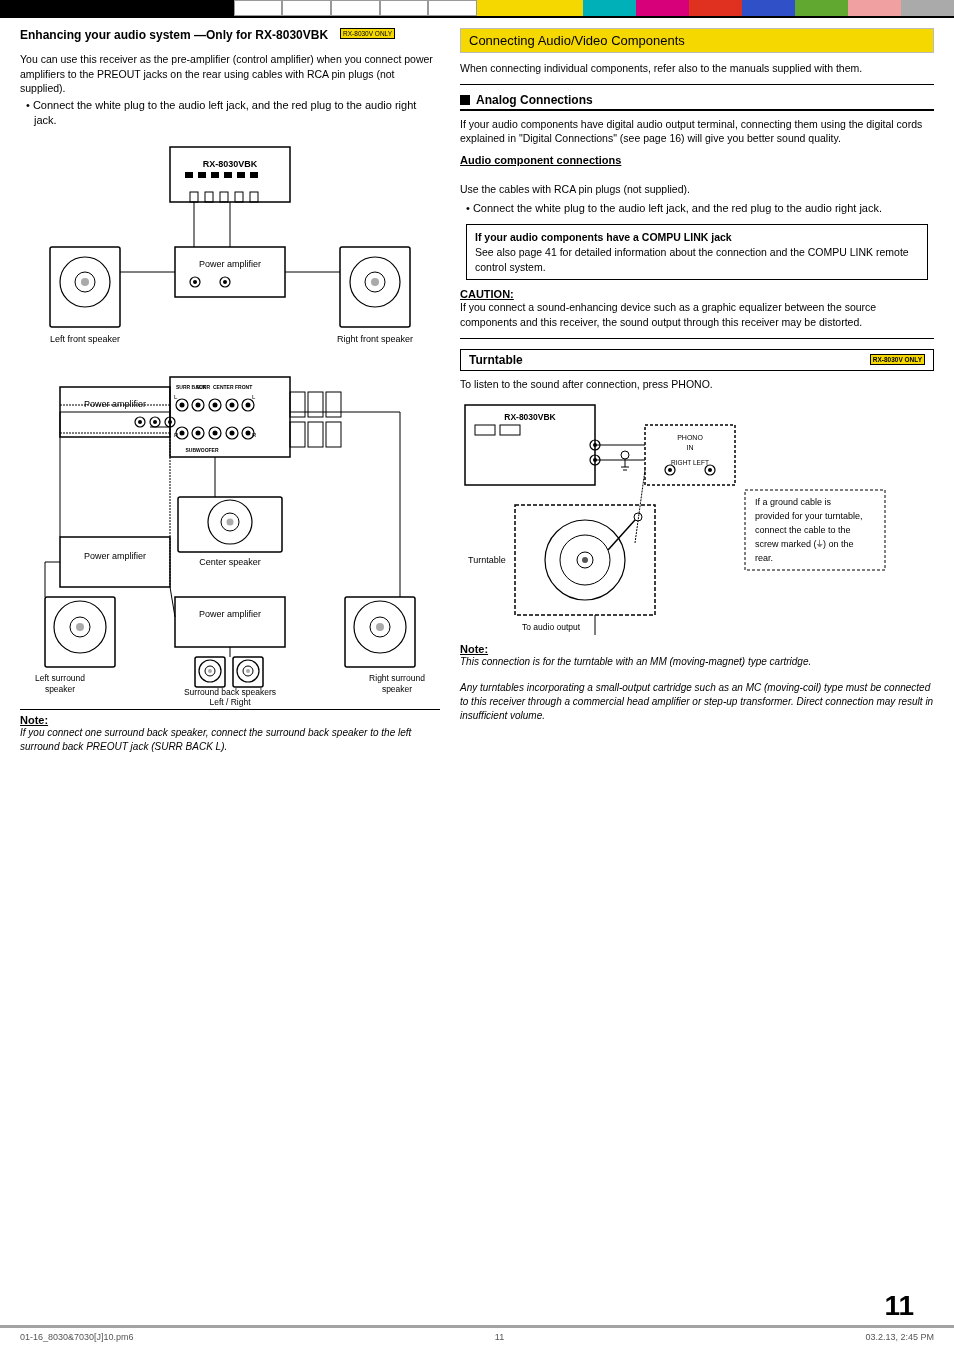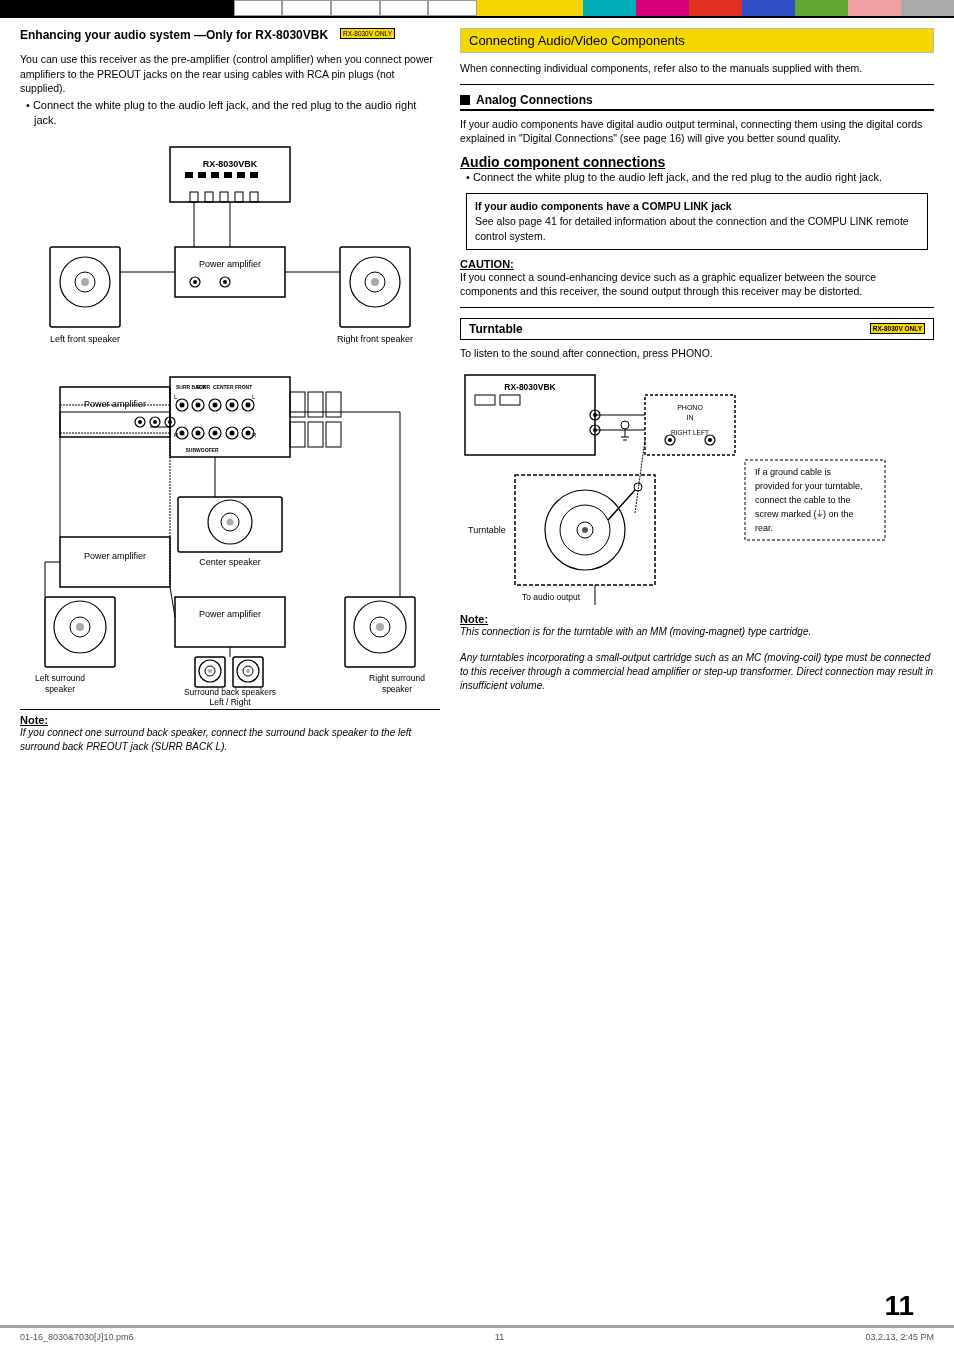--- a/index.html
+++ b/index.html
@@ -130,22 +130,22 @@
     .square-icon {
       display: inline-block;
       width: 10px;
       height: 10px;
       background: #000;
     }
 
     .underline-heading {
       font-weight: bold;
       text-decoration: underline;
-      font-size: 14px;
-      margin-bottom: 0;
+      font-size: 11px;
+      margin-bottom: 16px;
       margin-top: 8px;
     }
 
     .body-text {
       font-size: 10.5px;
       line-height: 1.4;
       margin-bottom: 4px;
     }
 
     .compu-link-box {
@@ -447,20 +447,21 @@
 
     <div class="analog-connections-header">
       <span class="square-icon"></span>
       <span>Analog Connections</span>
     </div>
 
     <p class="body-text">If your audio components have digital audio output terminal, connecting them using the digital cords explained in "Digital Connections" (see page 16) will give you better sound quality.</p>
 
     <div class="underline-heading">Audio component connections</div>
 
+    <p class="body-text">Use the cables with RCA pin plugs (not supplied).</p>
     <p class="bullet-text">• Connect the white plug to the audio left jack, and the red plug to the audio right jack.</p>
 
     <div class="compu-link-box">
       <span class="bold-title">If your audio components have a COMPU LINK jack</span><br>
       <span>See also page 41 for detailed information about the connection and the COMPU LINK remote control system.</span>
     </div>
 
     <div class="caution-section">
       <span class="caution-title">CAUTION:</span><br>
       <span class="body-text">If you connect a sound-enhancing device such as a graphic equalizer between the source components and this receiver, the sound output through this receiver may be distorted.</span>

